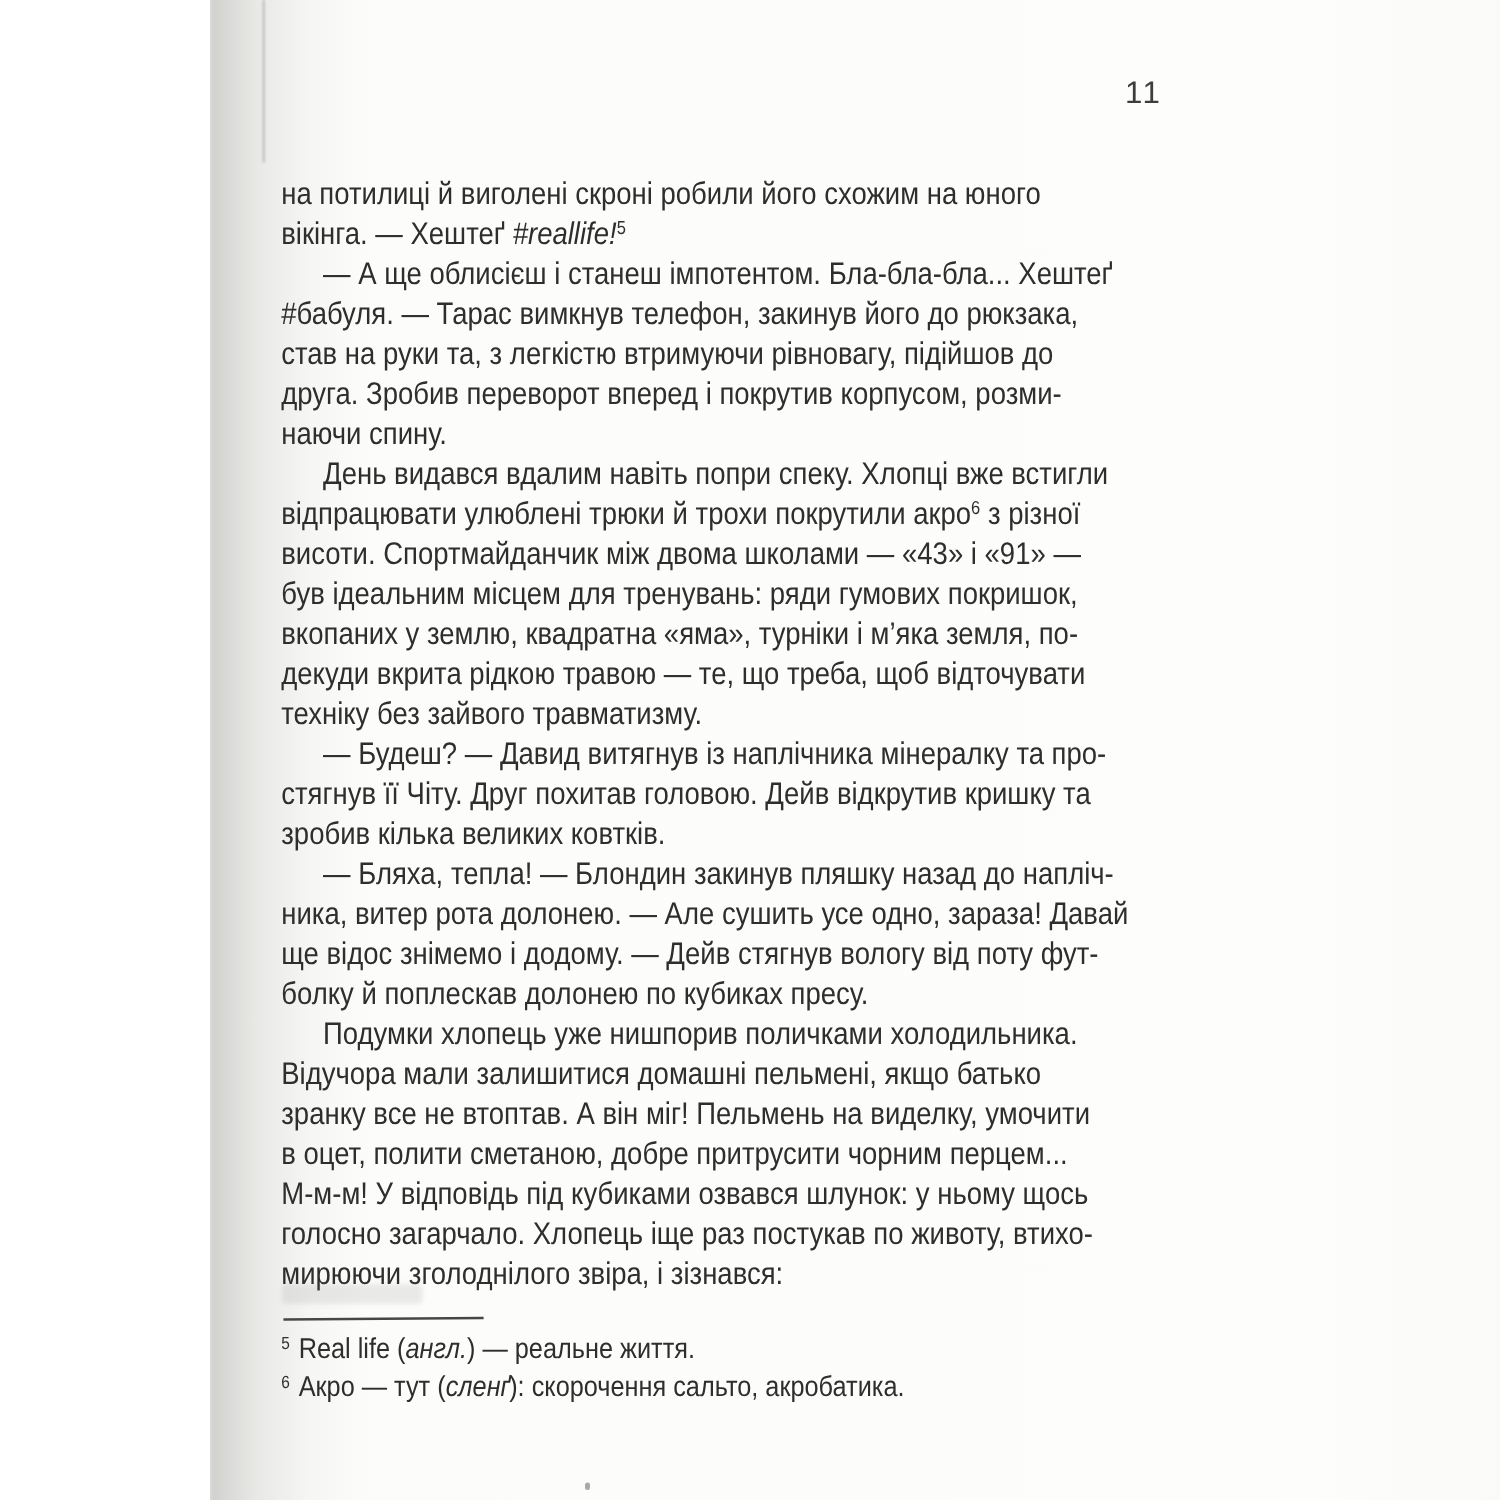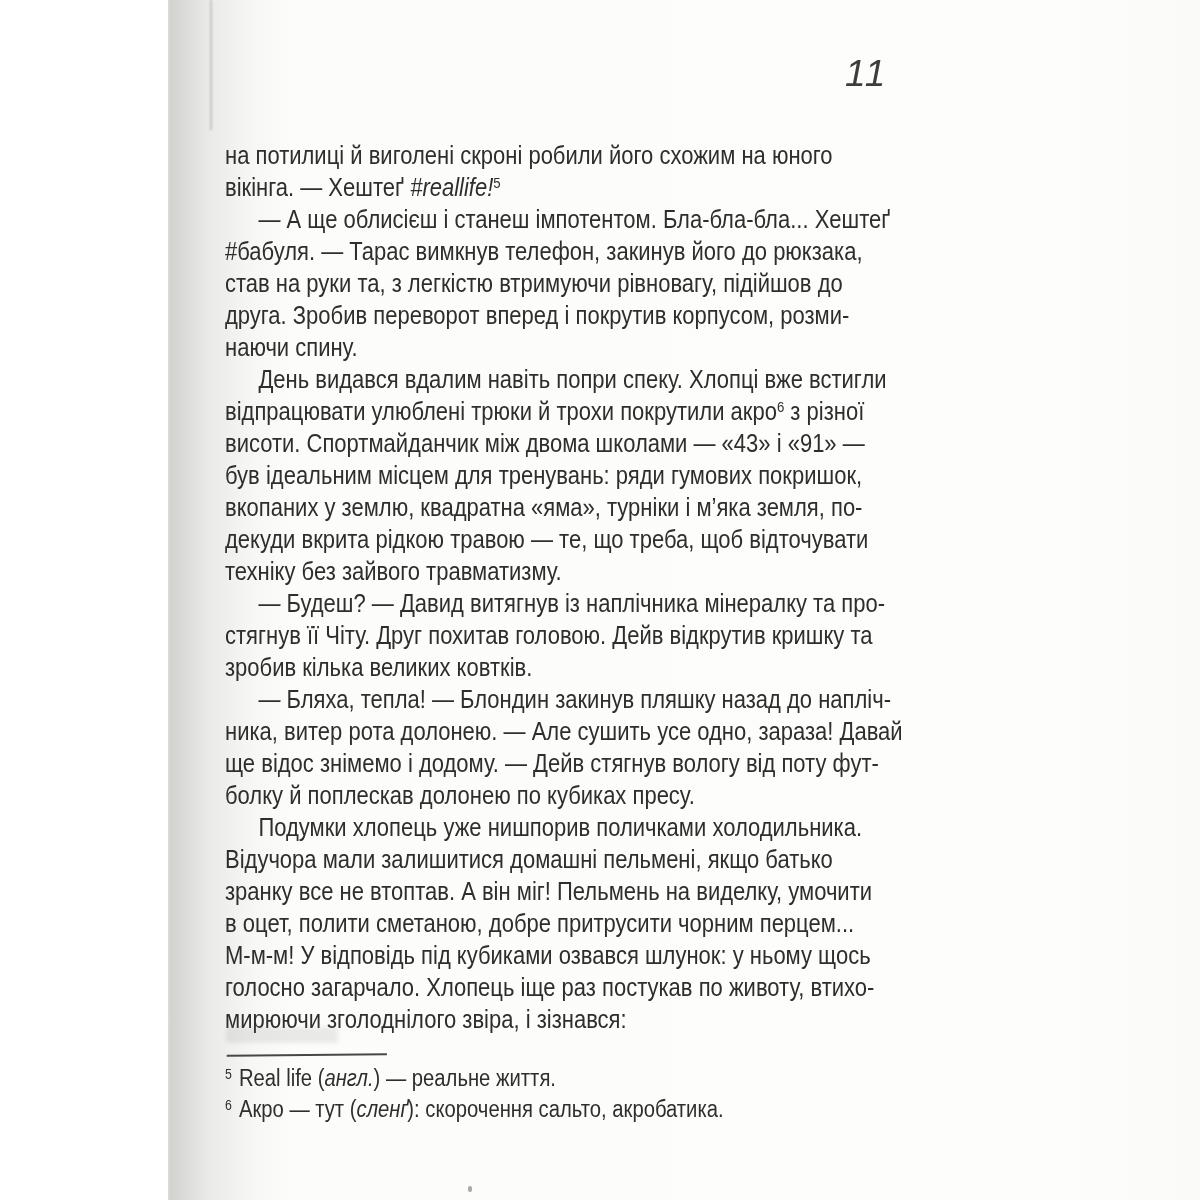--- a/index.html
+++ b/index.html
@@ -31,25 +31,24 @@
   }
   .edge-crease {
     position: absolute;
     left: 210px; top: 0; width: 2px; height: 130px;
     background: rgba(130,130,125,0.35);
     filter: blur(1px);
   }
   .page-number {
     position: absolute;
     left: 845px; top: 58px; width: 85px;
-    text-align: left;
-    font-size: 37px; line-height: 32px;
+    text-align: right;
+    font-size: 25px; line-height: 32px;
     letter-spacing: 2px;
     color: #3d3d3d;
-    font-style: italic;
   }
   
   .text-block {
     position: absolute;
     left: 225px; top: 139px;
     width: 807px;
     transform: scaleX(0.88);
     transform-origin: 0 0;
     color: #2e2e2e;
   }

